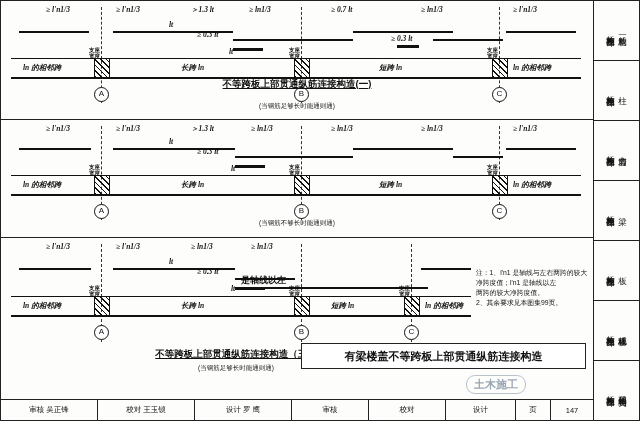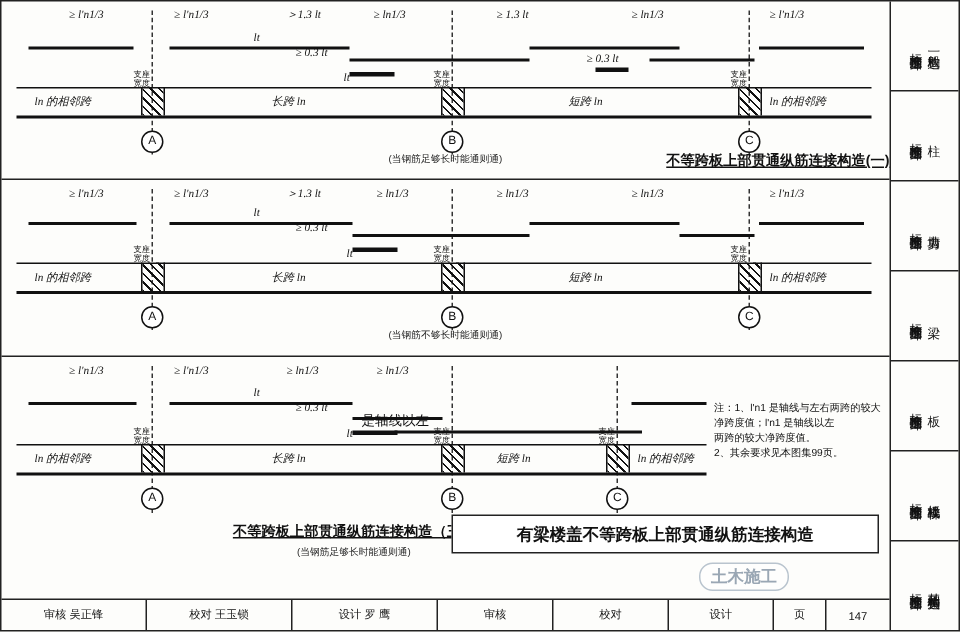--- a/index.html
+++ b/index.html
@@ -67,20 +67,21 @@
     background:repeating-linear-gradient(45deg,#111 0 1px,transparent 1px 4px);
   }
   .circ{
     position:absolute;width:13px;height:13px;border-radius:50%;
     border:1px solid #111;background:#fff;
     font-size:8px;line-height:12px;text-align:center;
   }
   .lbl{
     position:absolute;font-size:7.5px;white-space:nowrap;color:#111;
     font-family:"Liberation Serif", serif;
+    font-weight:bold;
   }
   .lbl.it{font-style:italic;}
   .lbl.cn{font-family:"Liberation Sans",sans-serif;font-style:normal;}
   .dimline{position:absolute;height:1px;background:#111;}
   .cap{
     position:absolute;font-size:9.5px;font-weight:bold;text-align:center;
     white-space:nowrap;
   }
   .cap u{text-decoration:underline;}
   .subcap{
@@ -142,21 +143,21 @@
 
       <div class="rebar th3" style="left:232px;top:47px;width:30px;"></div>
       <div class="rebar th3" style="left:396px;top:44px;width:22px;"></div>
 
       <div class="dimline" style="left:14px;top:14px;width:0px;"></div>
 
       <div class="lbl it" style="left:45px;top:4px;">≥ l'n1/3</div>
       <div class="lbl it" style="left:115px;top:4px;">≥ l'n1/3</div>
       <div class="lbl it" style="left:190px;top:4px;">＞1.3 lt</div>
       <div class="lbl it" style="left:248px;top:4px;">≥ ln1/3</div>
-      <div class="lbl it" style="left:330px;top:4px;">≥ 1.3 lt</div>
+      <div class="lbl it" style="left:330px;top:4px;">≥ 0.7 lt</div>
       <div class="lbl it" style="left:420px;top:4px;">≥ ln1/3</div>
       <div class="lbl it" style="left:512px;top:4px;">≥ l'n1/3</div>
 
       <div class="lbl it" style="left:168px;top:19px;">lt</div>
       <div class="lbl it" style="left:196px;top:29px;">≥ 0.3 lt</div>
       <div class="lbl it" style="left:228px;top:46px;">lt</div>
       <div class="lbl it" style="left:390px;top:33px;">≥ 0.3 lt</div>
 
       <div class="lbl it" style="left:22px;top:62px;">ln 的相邻跨</div>
       <div class="lbl it" style="left:180px;top:62px;">长跨 ln</div>
@@ -164,21 +165,21 @@
       <div class="lbl it" style="left:512px;top:62px;">ln 的相邻跨</div>
 
       <div class="lbl cn" style="left:88px;top:46px;font-size:5.5px;line-height:6px;text-align:center;">支座<br>宽度</div>
       <div class="lbl cn" style="left:288px;top:46px;font-size:5.5px;line-height:6px;text-align:center;">支座<br>宽度</div>
       <div class="lbl cn" style="left:486px;top:46px;font-size:5.5px;line-height:6px;text-align:center;">支座<br>宽度</div>
 
       <div class="circ" style="left:93px;top:86px;">A</div>
       <div class="circ" style="left:293px;top:86px;">B</div>
       <div class="circ" style="left:491px;top:86px;">C</div>
 
-      <div class="cap" style="left:0;right:0;top:100px;text-align:right;">
+      <div class="cap" style="left:0;right:0;top:77px;">
         <u>不等跨板上部贯通纵筋连接构造(一)</u>
       </div>
       <div class="subcap" style="left:0;right:0;top:101px;">(当钢筋足够长时能通则通)</div>
     </div>
 
     <div class="sep" style="top:118px;"></div>
 
     <div class="fig" style="top:119px;height:117px;">
       <div class="cl" style="left:100px;top:6px;height:94px;"></div>
       <div class="cl" style="left:300px;top:6px;height:94px;"></div>

